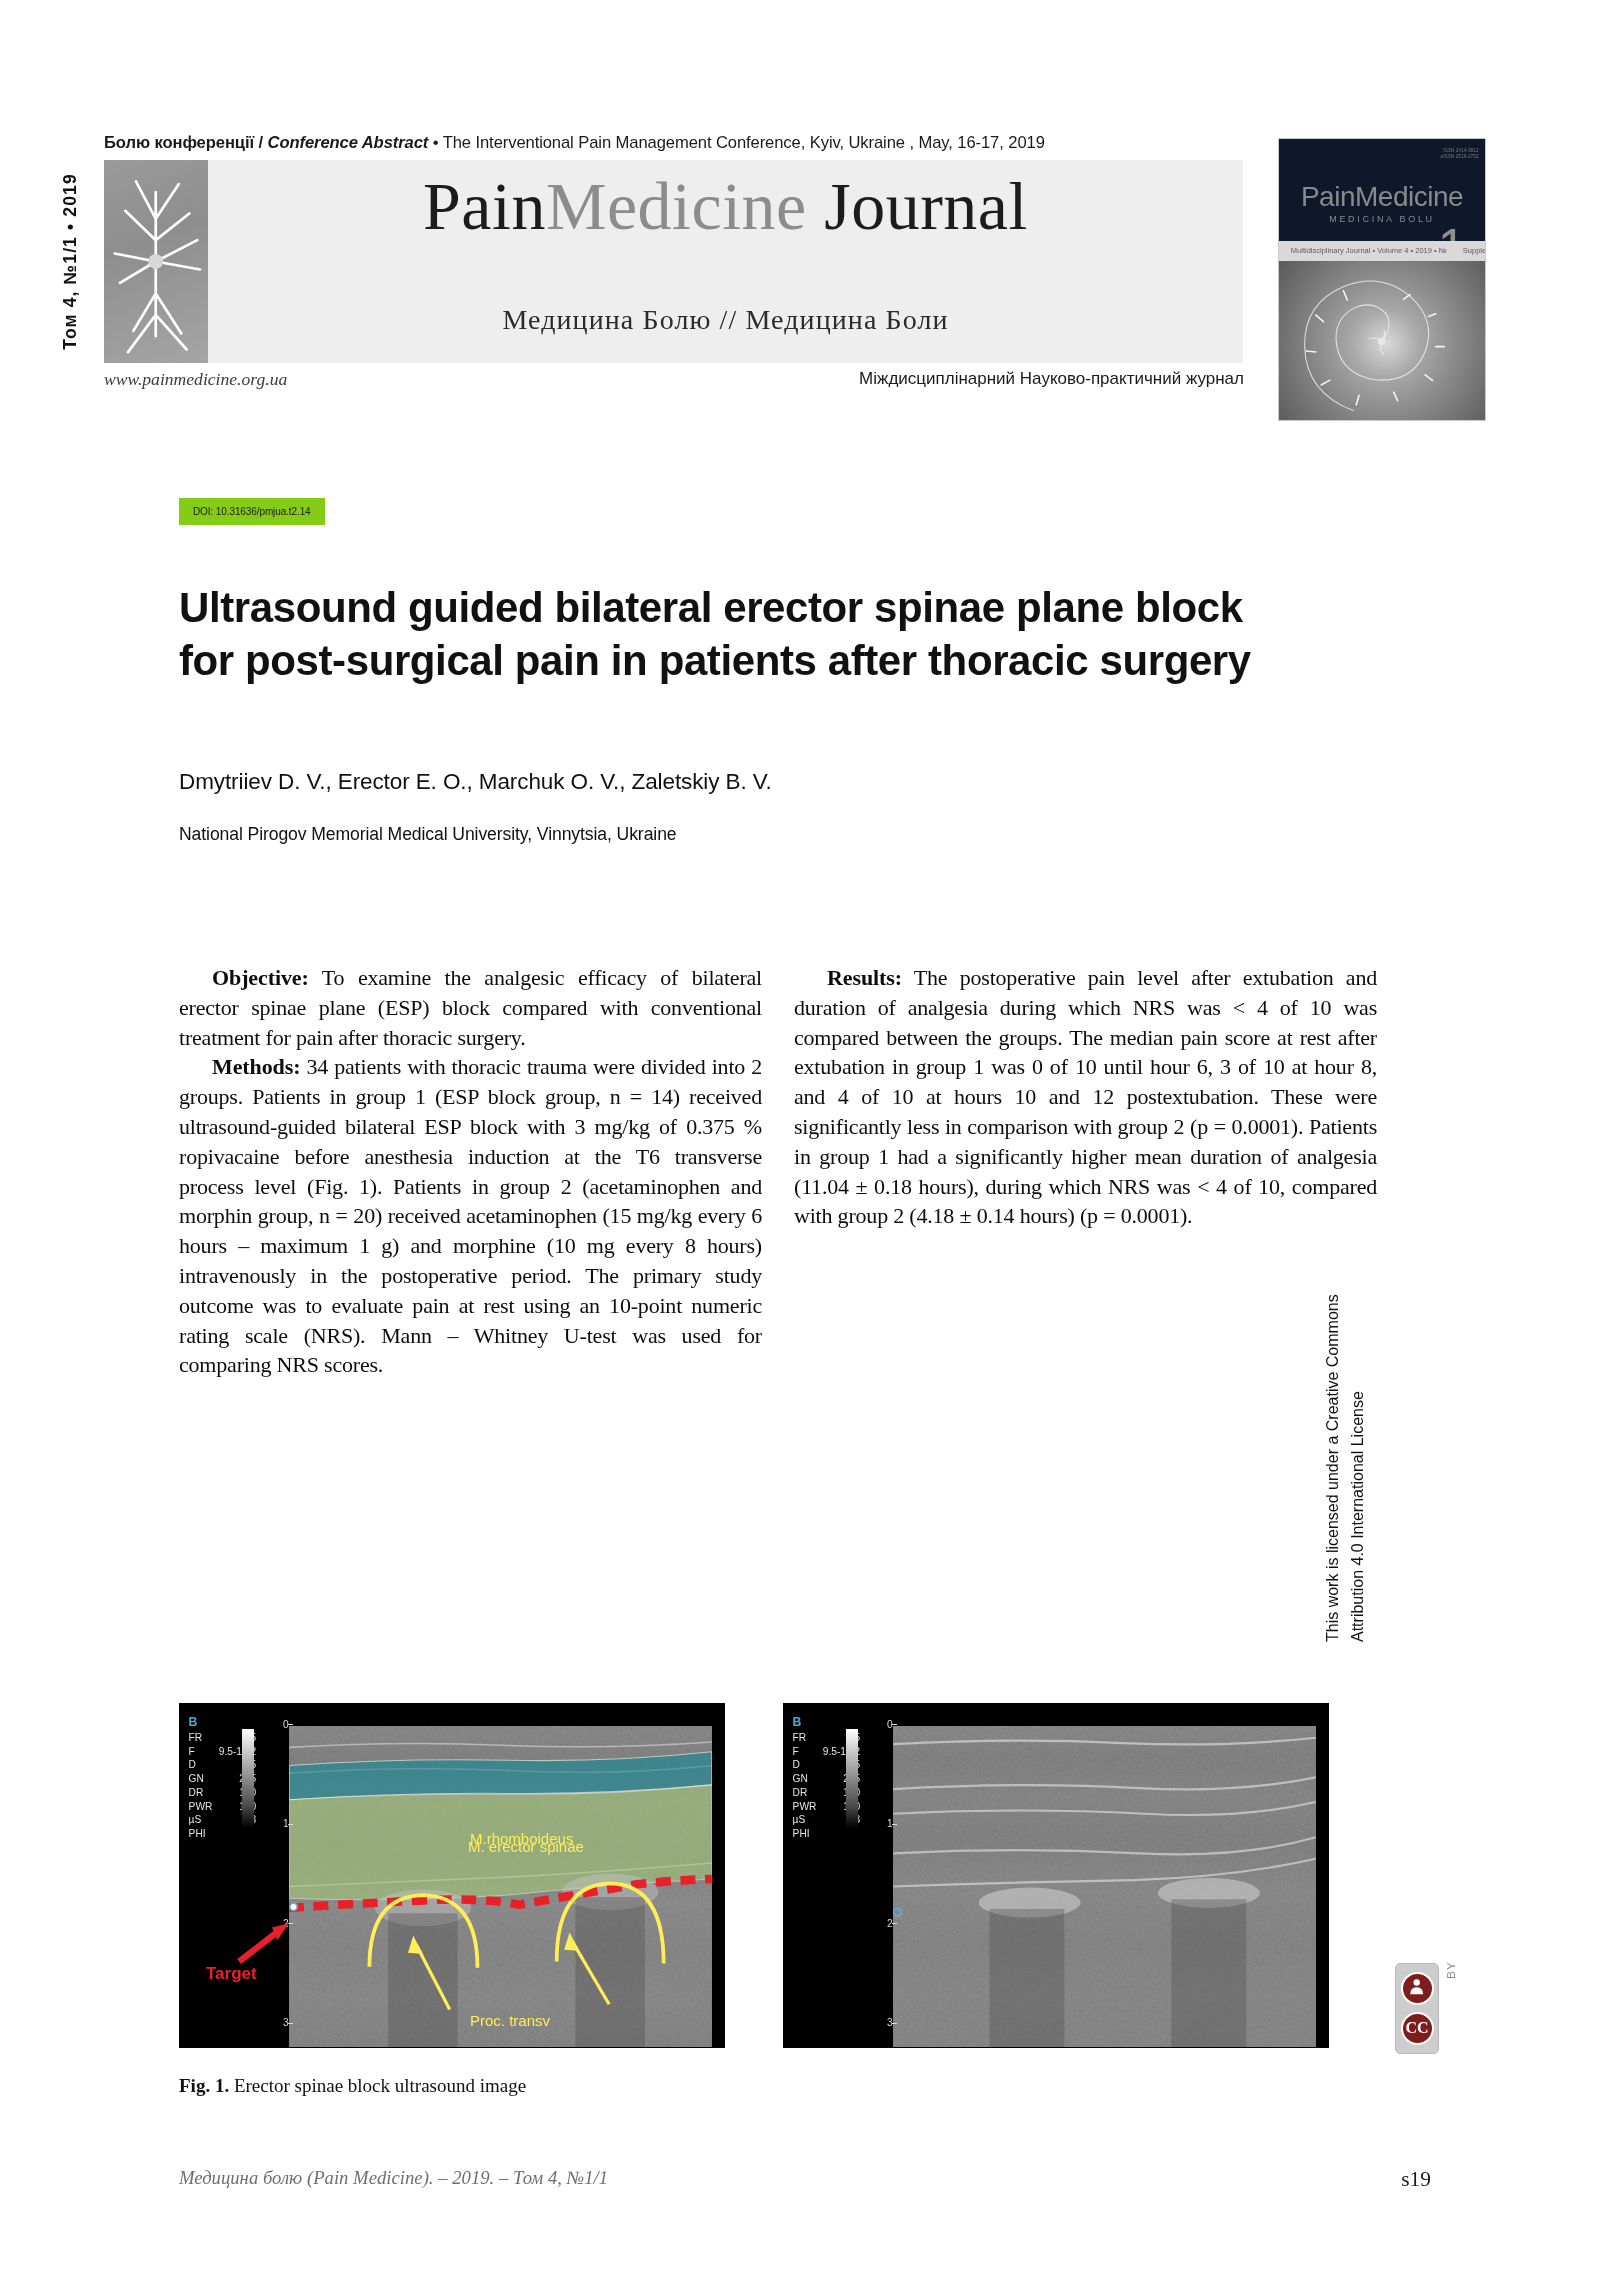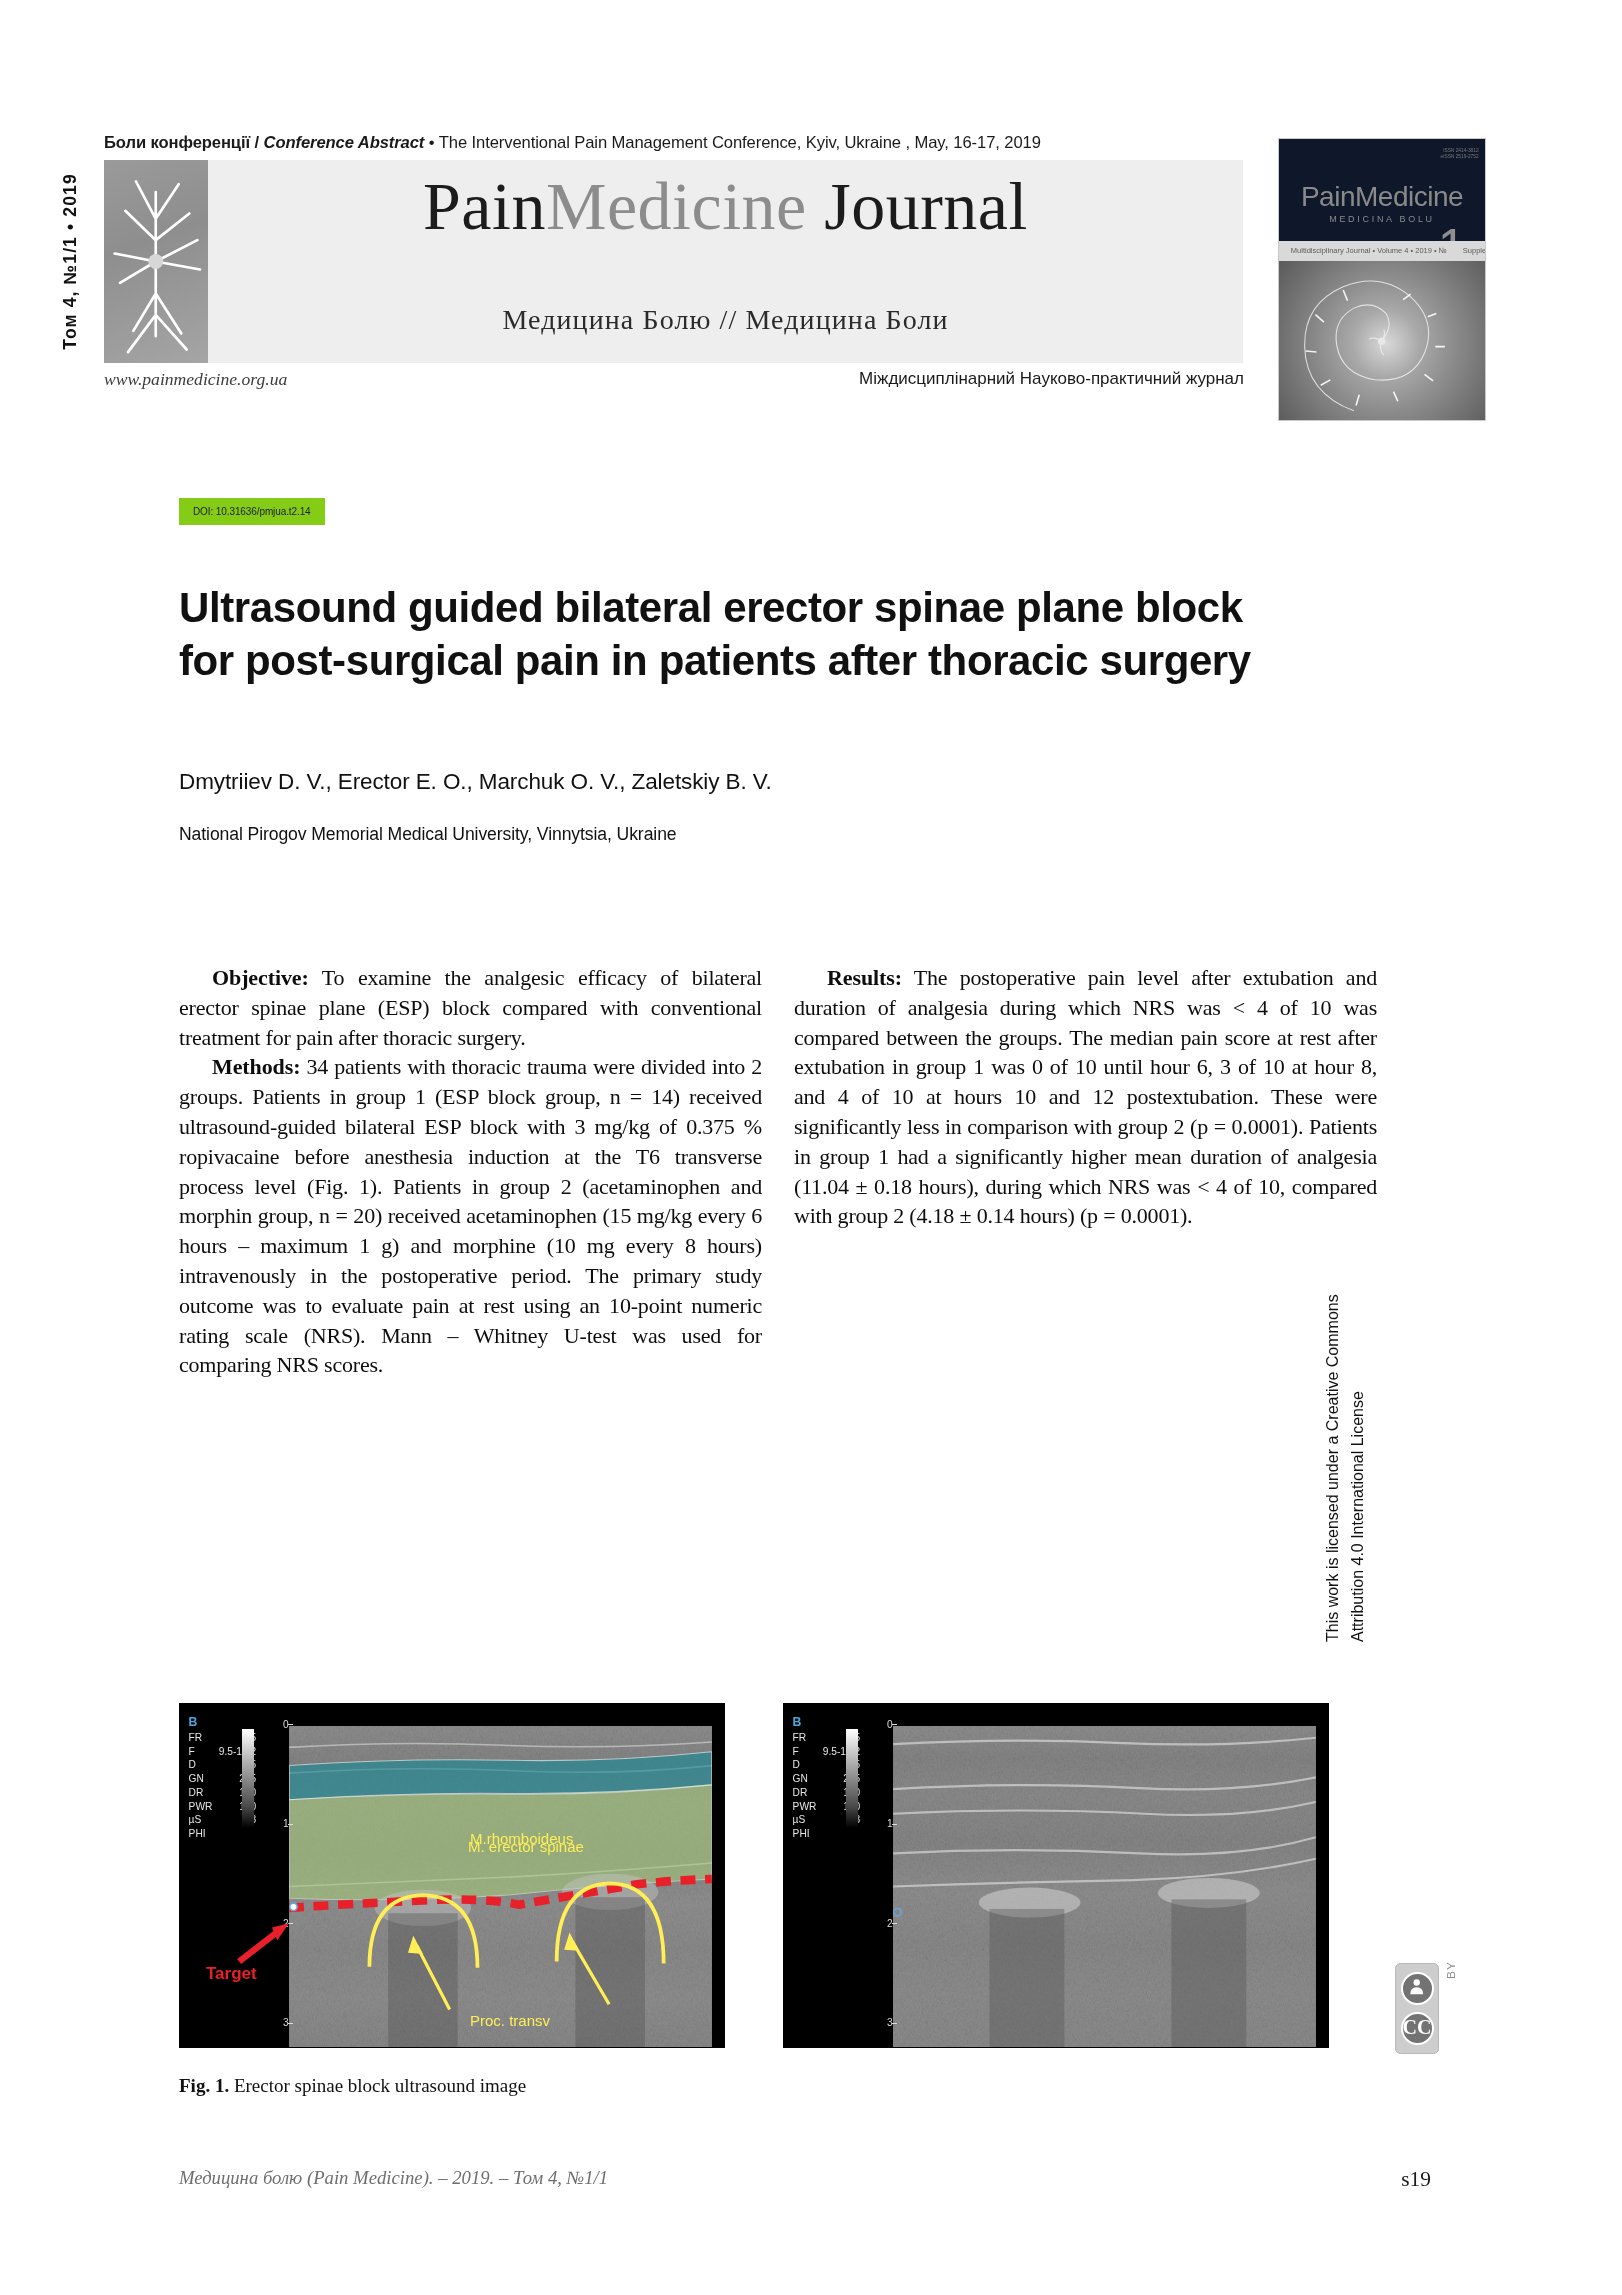--- a/index.html
+++ b/index.html
@@ -339,23 +339,23 @@
     border-radius: 5.3px;
     border: 1.1px solid #b8b8b8;
     padding: 7.5px 0 7.5px 0;
     text-align: center;
   }
   .cc-badge {
     width: 29px; height: 29px;
     margin: 0 auto 7.5px auto;
     border: 2.7px solid #ffffff;
     border-radius: 50%;
-    background: #737373;
+    background: #7f1d1d;
     color: #ffffff;
-    font-size: 20px;
+    font-size: 16px;
     line-height: 27px;
     font-weight: bold;
     font-family: "Liberation Serif", serif;
   }
   .cc-badge:last-child { margin-bottom: 0; }
   .cc-by-label {
     position: absolute;
     left: 1444px;
     top: 1979px;
     font-size: 11.8px;
@@ -405,21 +405,21 @@
   }
 </style>
 </head>
 <body>
 
 <div class="page">
 
   <div class="vertical-vol">Том 4, №1/1 • 2019</div>
 
   <div class="header-strip">
-    <span class="bold-cyr">Боли конференції</span><span class="bold-cyr"> / </span><span class="ital">Conference Abstract</span><span class="rest"> • The Interventional Pain Management Conference, Kyiv, Ukraine , May, 16-17, 2019</span>
+    <span class="bold-cyr">Болю конференції</span><span class="bold-cyr"> / </span><span class="ital">Conference Abstract</span><span class="rest"> • The Interventional Pain Management Conference, Kyiv, Ukraine , May, 16-17, 2019</span>
   </div>
 
   <div class="masthead">
     <div class="masthead-img">
       <svg width="104" height="203" viewBox="0 0 195 380" aria-hidden="true">
         <g stroke="#ffffff" stroke-width="5" fill="none" stroke-linecap="round">
           <path d="M97 190 L97 60 M97 110 L60 40 M97 110 L140 45 M97 150 L40 95 M97 150 L160 100"></path>
           <path d="M97 190 L97 330 M97 250 L55 320 M97 250 L145 325 M97 290 L45 360 M97 290 L155 355"></path>
           <path d="M97 190 L20 175 M97 190 L180 205 M97 190 L30 230 M97 190 L175 150"></path>
         </g>

